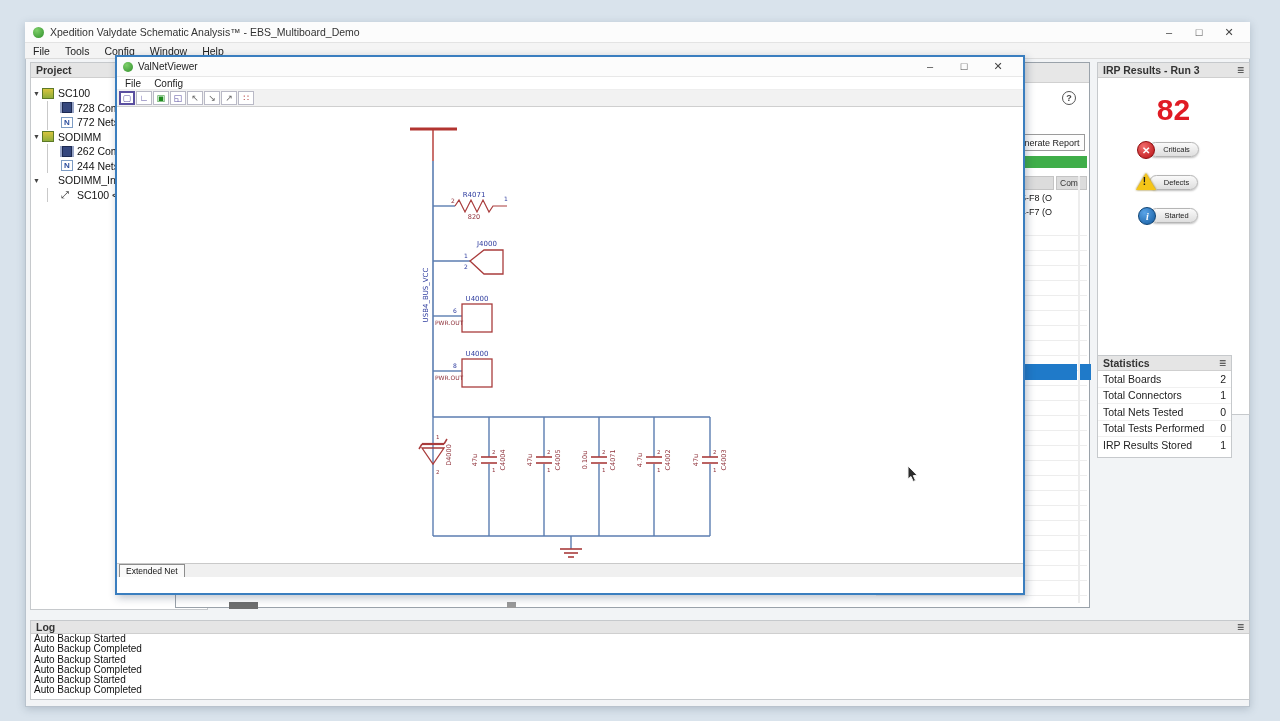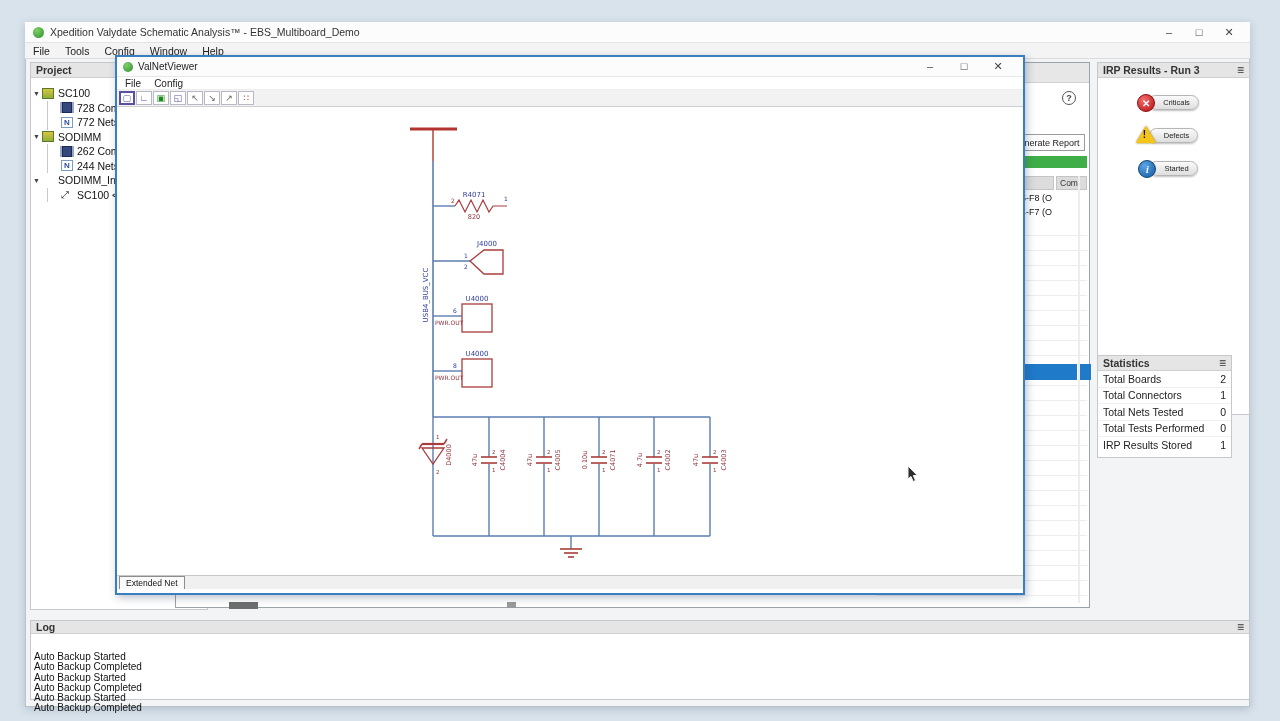--- a/index.html
+++ b/index.html
@@ -51,21 +51,21 @@
   .vnv { left:115px; top:55px; width:910px; height:540px; background:#fff; border:2px solid #3a7ebf; box-shadow:2px 3px 8px rgba(40,60,90,.3); }
   .vnv-title { height:20px; display:flex; align-items:center; background:#fcfcfc; border-bottom:1px solid #e8e8e8; }
   .vnv-title .app-logo { width:10px; height:10px; margin:0 5px 0 6px; }
   .vnv-title-text { font-size:10px; color:#222; }
   .vnv-menus { height:13px; display:flex; gap:13px; padding-left:8px; font-size:10px; color:#222; align-items:center; border-bottom:1px solid #eee; }
   .vnv-toolbar { height:17px; display:flex; gap:1px; padding:1px 0 0 2px; border-bottom:1px solid #cfcfcf; background:#f2f2f2; }
   .tbtn { width:16px; height:14px; border:1px solid #b9b9c6; background:#fff; font-size:9px; display:flex; align-items:center; justify-content:center; color:#5a4fa0; }
   .tbtn.green { color:#1d8c1d; }
   .tbtn.gray { color:#666; }
   .vnv-canvas { position:absolute; left:0px; top:51px; width:906px; height:471px; background:#fff; }
-  .vnv-tabs { position:absolute; left:0; bottom:4px; width:906px; height:14px; background:#f0f0f0; border-top:1px solid #c9c9c9; display:flex; }
+  .vnv-tabs { position:absolute; left:0; bottom:16px; width:906px; height:14px; background:#f0f0f0; border-top:1px solid #c9c9c9; display:flex; }
   .vnv-tab { height:13px; margin-left:2px; padding:0 6px; background:#fafafa; border:1px solid #8d8d8d; border-bottom:none; font-size:8.5px; color:#111; display:flex; align-items:center; }
 
   
   .irp-body { text-align:center; }
   .big-num { font-size:30px; font-weight:bold; line-height:30px; }
   .pill { display:inline-flex; align-items:center; height:15px; background:linear-gradient(#fafafa,#dedede); border:1px solid #b5b5b5; border-radius:8px; padding:0 8px 0 14px; font-size:7.5px; color:#222; position:relative; box-shadow:0 1px 2px rgba(0,0,0,.25); }
   .pill-ico { position:absolute; left:-12px; top:-2px; width:18px; height:18px; border-radius:50%; color:#fff; font-size:10px; font-weight:bold; text-align:center; line-height:18px; }
   .pic-crit { background:radial-gradient(circle at 35% 30%, #f26d6d, #b80f12); border:1px solid #8c0a0c; }
   .pic-warn { background:radial-gradient(circle at 35% 30%, #5aa4e8, #135a9e); border:1px solid #0d4273; font-style:italic; font-family:"Liberation Serif", serif; }
   .pic-def { position:absolute; left:-14px; top:-3px; width:0; height:0; border-left:10px solid transparent; border-right:10px solid transparent; border-bottom:17px solid #f5c518; filter:drop-shadow(0 0 1px #8a6d00); }
@@ -310,20 +310,21 @@
     <div class="vnv-tab">Extended Net</div>
   </div>
 </div>
 
 <div class="abs panel" style="left:1097px; top:62px; width:153px; height:353px;">
   <div class="panel-hdr">
     <span>IRP Results - Run 3</span>
     <span class="hamburger">≡</span>
   </div>
   <div class="irp-body">
+    <div class="big-num" style="color:#e01b24; margin-top:17px;">82</div>
     <div style="margin-top:13px;">
       <span class="pill">
         <span class="pill-ico pic-crit">✕</span>
         <span>Criticals</span>
       </span>
     </div>
     <div style="margin-top:14px;">
       <span class="pill">
         <span class="pic-def">
             <span>!</span>
@@ -365,21 +366,21 @@
     <span>IRP Results Stored</span>
     <b>1</b>
   </div>
 </div>
 
 <div class="abs panel" style="left:30px; top:620px; width:1220px; height:80px;">
   <div class="panel-hdr" style="height:13px;">
     <span>Log</span>
     <span class="hamburger">≡</span>
   </div>
-  <div style="padding-top:18px;">
+  <div style="padding-top:0;">
     <div class="log-line">Auto Backup Started</div>
     <div class="log-line">Auto Backup Completed</div>
     <div class="log-line">Auto Backup Started</div>
     <div class="log-line">Auto Backup Completed</div>
     <div class="log-line">Auto Backup Started</div>
     <div class="log-line">Auto Backup Completed</div>
   </div>
 </div>
 
 <svg class="abs cursor-svg" style="left:907px; top:466px;" width="14" height="18">

